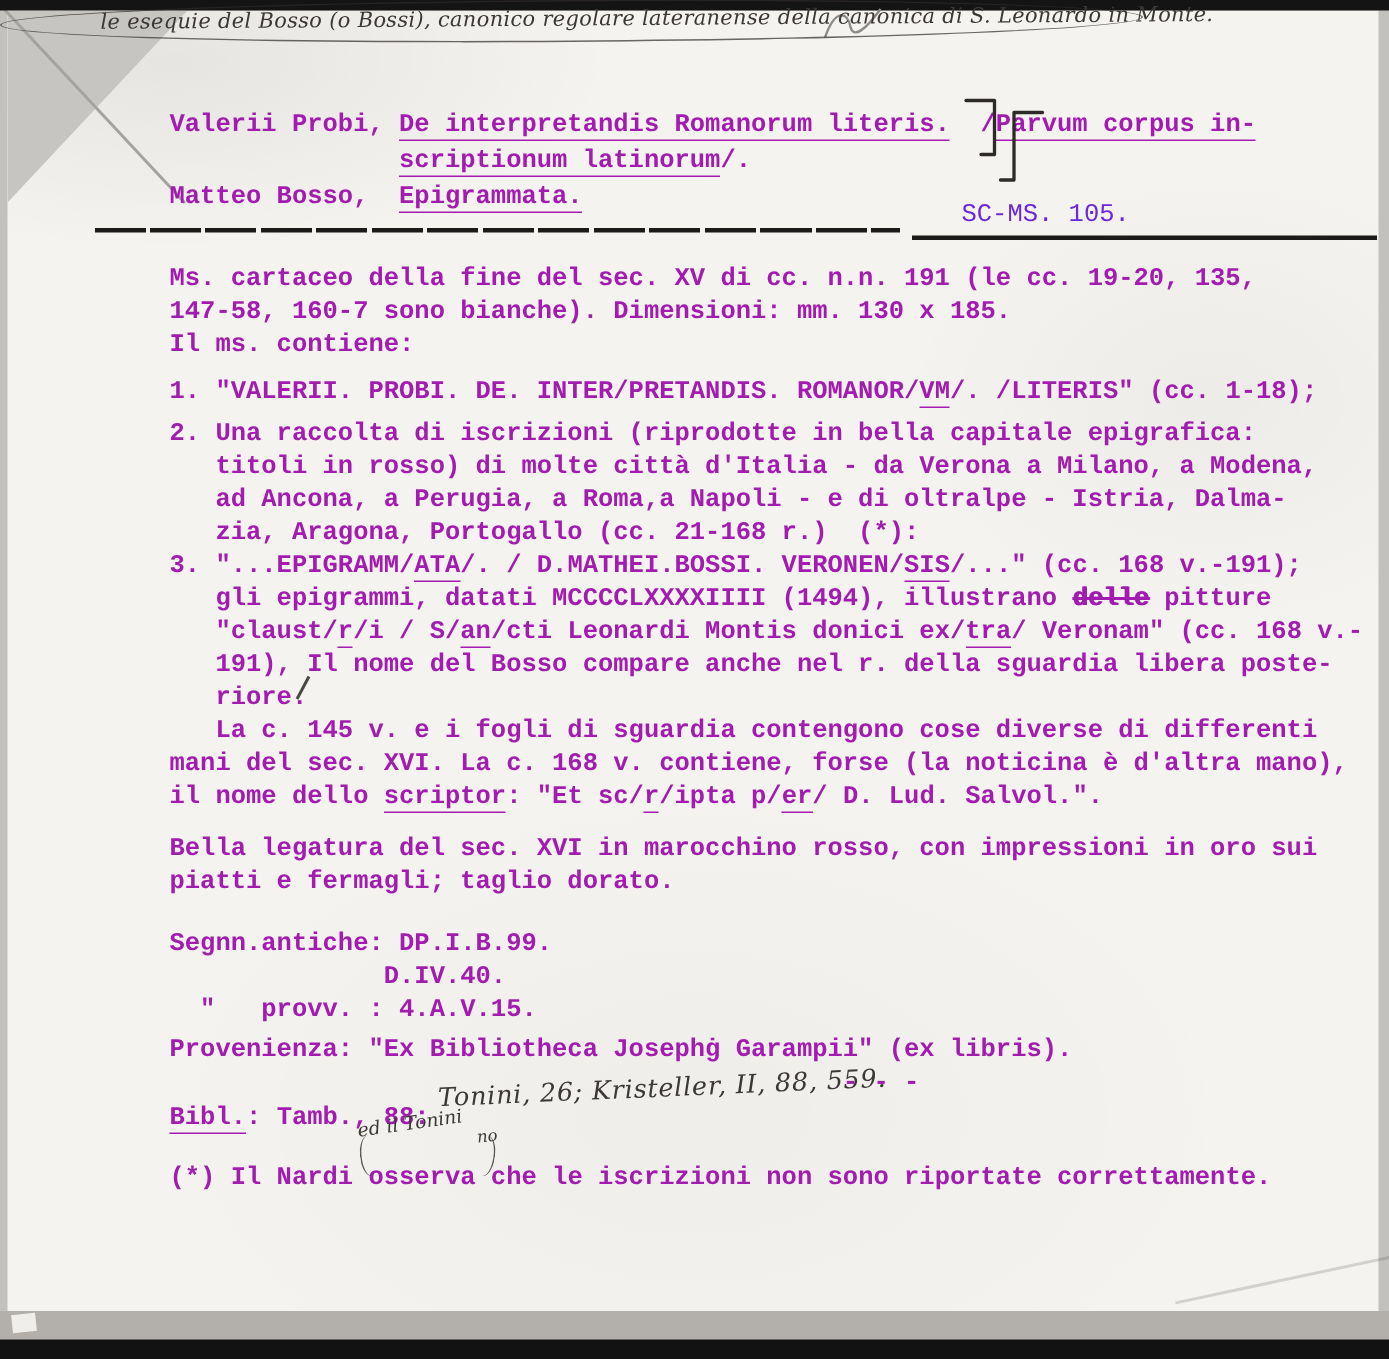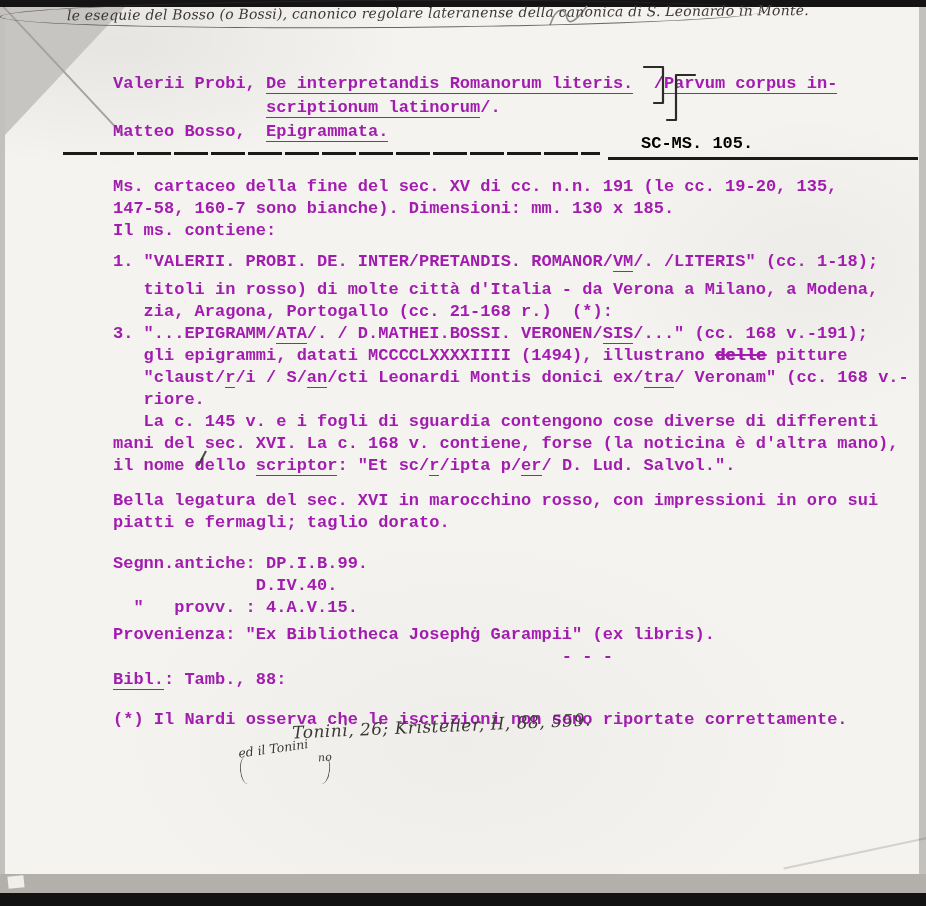--- a/index.html
+++ b/index.html
@@ -46,21 +46,21 @@
   #main-block .para:nth-child(9){margin-top:0;}
   #main-block .para:nth-child(10){margin-top:1px;}
   #main-block .para:nth-child(11){margin-top:18px;}
   .u{border-bottom:1.8px solid currentColor;}
   .ot{text-decoration:line-through;text-decoration-thickness:2px;text-shadow:0.8px 0 0 currentColor;text-align:center;}
 
   
   .rule-left{position:absolute;left:63px;top:152px;width:537px;height:2.5px;
     background:repeating-linear-gradient(90deg,#1c1a18 0 34px,rgba(28,26,24,0) 34px 37px);}
   .rule-right{position:absolute;left:608px;top:157px;width:310px;height:2.5px;background:#1c1a18;}
-  .catalog-label{position:absolute;left:641px;top:134px;color:#000000;font-weight:700;font-size:17px;white-space:pre;}
+  .catalog-label{position:absolute;left:641px;top:134px;color:#6d28d9;font-weight:400;font-size:17px;white-space:pre;}
 
   
   .hw{font-family:"DejaVu Serif","Liberation Serif",serif;font-style:italic;color:#3b3835;position:absolute;white-space:pre;}
   .ann-esequie{left:146px;top:467px;width:762px;height:28px;
     border:1.4px solid rgba(45,42,40,0.7);border-radius:50%;
     transform:rotate(-0.4deg);box-sizing:border-box;}
   .ann-esequie .hw-text{position:absolute;left:66px;top:4px;font-size:14px;letter-spacing:0.2px;
     font-family:"DejaVu Serif","Liberation Serif",serif;font-style:italic;color:#3b3835;white-space:pre;}
   .ann-bibl{left:292px;top:716px;font-size:17px;transform:rotate(-2.5deg);letter-spacing:0.5px;}
   .ann-tonini{left:238px;top:741px;font-size:12.5px;transform:rotate(-8deg);}
@@ -106,27 +106,30 @@
   <div id="main-block" class="typed">
       <div class="para">
         <div class="tl"><span>Ms. cartaceo della fine del sec. XV di cc. n.n. 191 (le cc. 19-20, 135,</span></div>
         <div class="tl"><span>147-58, 160-7 sono bianche). Dimensioni: mm. 130 x 185.</span></div>
         <div class="tl"><span>Il ms. contiene:</span></div>
       </div>
       <div class="para">
         <div class="tl"><span>1. "VALERII. PROBI. DE. INTER/PRETANDIS. ROMANOR/</span><span class="u">VM</span><span>/. /LITERIS" (cc. 1-18);</span></div>
       </div>
       <div class="para">
+        <div class="tl"><span>2. Una raccolta di iscrizioni (riprodotte in bella capitale epigrafica:</span></div>
         <div class="tl"><span>   titoli in rosso) di molte città d'Italia - da Verona a Milano, a Modena,</span></div>
+        <div class="tl"><span>   ad Ancona, a Perugia, a Roma,a Napoli - e di oltralpe - Istria, Dalma-</span></div>
         <div class="tl"><span>   zia, Aragona, Portogallo (cc. 21-168 r.)  (*):</span></div>
       </div>
       <div class="para">
         <div class="tl"><span>3. "...EPIGRAMM/</span><span class="u">ATA</span><span>/. / D.MATHEI.BOSSI. VERONEN/</span><span class="u">SIS</span><span>/..." (cc. 168 v.-191);</span></div>
         <div class="tl"><span>   gli epigrammi, datati MCCCCLXXXXIIII (1494), illustrano </span><span class="ot">delle</span><span> pitture</span></div>
         <div class="tl"><span>   "claust/</span><span class="u">r</span><span>/i / S/</span><span class="u">an</span><span>/cti Leonardi Montis donici ex/</span><span class="u">tra</span><span>/ Veronam" (cc. 168 v.-</span></div>
+        <div class="tl"><span>   191), Il nome del Bosso compare anche nel r. della sguardia libera poste-</span></div>
         <div class="tl"><span>   riore.</span></div>
       </div>
       <div class="para">
         <div class="tl"><span>   La c. 145 v. e i fogli di sguardia contengono cose diverse di differenti</span></div>
         <div class="tl"><span>mani del sec. XVI. La c. 168 v. contiene, forse (la noticina è d'altra mano),</span></div>
         <div class="tl"><span>il nome dello </span><span class="u">scriptor</span><span>: "Et sc/</span><span class="u">r</span><span>/ipta p/</span><span class="u">er</span><span>/ D. Lud. Salvol.".</span></div>
       </div>
       <div class="para">
         <div class="tl"><span>Bella legatura del sec. XVI in marocchino rosso, con impressioni in oro sui</span></div>
         <div class="tl"><span>piatti e fermagli; taglio dorato.</span></div>

